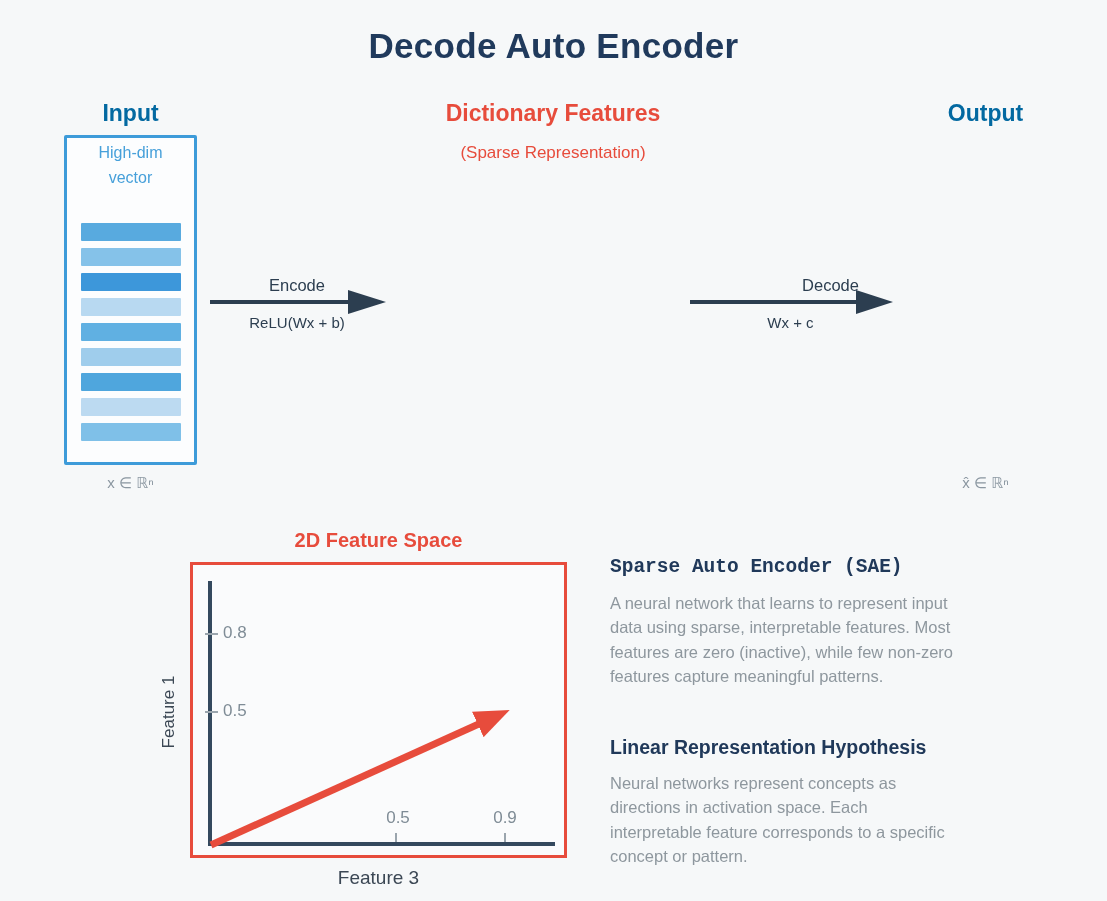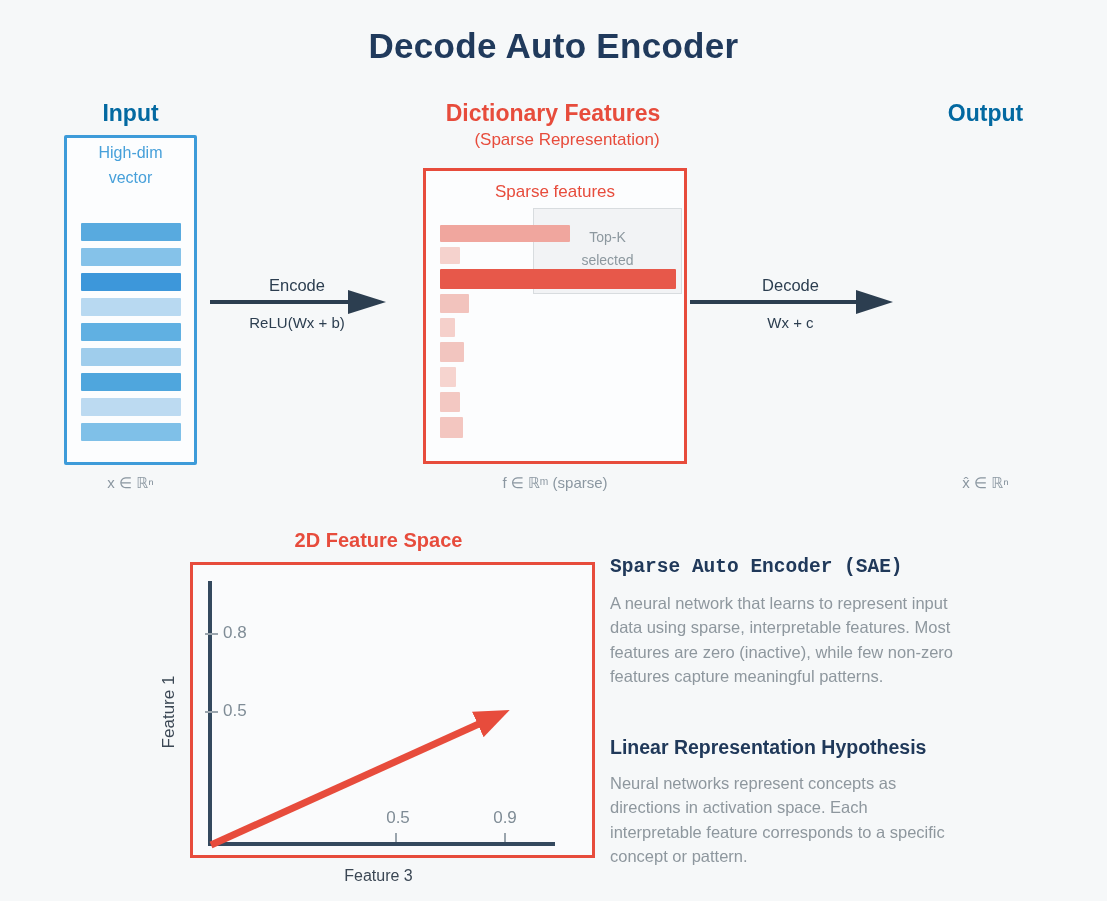--- a/index.html
+++ b/index.html
@@ -31,27 +31,27 @@
 
   .math-label { position:absolute; top:474px; color:#8b97a1; font-size:15px; text-align:center; }
 
   .flow-label   { position:absolute; top:276px; text-align:center; color:#2c3e50; font-size:16.5px; }
   .flow-svg     { position:absolute; top:289px; }
   .flow-formula { position:absolute; top:314px; text-align:center; color:#2c3e50; font-size:15px; }
 
   .fs-title { position:absolute; left:190px; top:529px; width:377px; text-align:center;
     font-size:20px; font-weight:bold; color:#e74c3c; }
   .fs-box { position:absolute; left:190px; top:562px; width:371px; height:290px;
-    border:3px solid #e74c3c; background:#fafbfc;padding-left:28px; }
+    border:3px solid #e74c3c; background:#fafbfc; }
   .fs-svg { position:absolute; left:0; top:0; }
   .fs-tick { position:absolute; color:#7f8c96; font-size:17px; }
   .fs-ylabel { position:absolute; left:129px; top:702px; width:80px; height:20px; text-align:center;
     transform:rotate(-90deg); color:#3b4754; font-size:17px; }
   .fs-xlabel { position:absolute; left:190px; top:867px; width:377px; text-align:center;
-    color:#3b4754; font-size:16px; }
+    color:#3b4754; font-size:19px; }
 
   .info { position:absolute; left:610px; width:370px; }
   .info-heading { font-size:19.5px; font-weight:bold; color:#20395a; }
   .info-body { position:absolute; left:610px; width:352px; font-size:16.5px;
     color:#8e979e; line-height:1.47; }
 </style>
 </head>
 <body>
 
 <div class="stage">
@@ -76,44 +76,23 @@
   <div class="math-label" style="left:64px;width:133px;">x ∈ ℝⁿ</div>
 
   <div class="flow-label" style="left:208px;width:178px;">Encode</div>
   <svg class="flow-svg" style="left:208px;" width="180" height="26" viewBox="0 0 180 26">
     <line x1="2" y1="13" x2="142" y2="13" stroke="#2c3e50" stroke-width="4"></line>
     <polygon points="140,1 178,13 140,25" fill="#2c3e50"></polygon>
   </svg>
   <div class="flow-formula" style="left:198px;width:198px;">ReLU(Wx + b)</div>
 
   <div class="sec-header red-text" style="left:390px;width:326px;">Dictionary Features</div>
-  <div class="sec-sub" style="left:404px;width:326px;">(Sparse Representation)</div>
-  <div class="dict-box">
-    <div class="dict-title">Sparse features</div>
-    <div class="topk-box">
-      <div class="topk-text">
-        <div>Top-K</div>
-        <div>selected</div>
-      </div>
-    </div>
-    <div class="dict-bars">
-        <div class="dbar" style="width: 130px; height: 17px; background: rgb(240, 166, 158);"></div>
-        <div class="dbar" style="width: 20px; height: 17px; background: rgb(245, 210, 205);"></div>
-        <div class="dbar" style="width: 236px; height: 20px; background: rgb(231, 88, 74);"></div>
-        <div class="dbar" style="width: 29px; height: 19px; background: rgb(242, 195, 189);"></div>
-        <div class="dbar" style="width: 15px; height: 19px; background: rgb(245, 208, 203);"></div>
-        <div class="dbar" style="width: 24px; height: 20px; background: rgb(242, 197, 191);"></div>
-        <div class="dbar" style="width: 16px; height: 20px; background: rgb(246, 212, 207);"></div>
-        <div class="dbar" style="width: 20px; height: 20px; background: rgb(243, 200, 194);"></div>
-        <div class="dbar" style="width: 23px; height: 21px; background: rgb(243, 198, 192);"></div>
-      </div>
-  </div>
-  <div class="math-label" style="left:423px;width:264px;">f ∈ ℝᵐ (sparse)</div>
+  <div class="sec-sub" style="left:390px;width:326px;margin-top:13px;">(Sparse Representation)</div>
 
-  <div class="flow-label" style="left:688px;width:205px;">Decode</div>
+  <div class="flow-label" style="left:728px;width:205px;">Decode</div>
   <svg class="flow-svg" style="left:688px;" width="207" height="26" viewBox="0 0 207 26">
     <line x1="2" y1="13" x2="170" y2="13" stroke="#2c3e50" stroke-width="4"></line>
     <polygon points="168,1 205,13 168,25" fill="#2c3e50"></polygon>
   </svg>
   <div class="flow-formula" style="left:688px;width:205px;">Wx + c</div>
 
   <div class="sec-header blue-text" style="left:919px;width:133px;">Output</div>
   <div class="math-label" style="left:919px;width:133px;">x̂ ∈ ℝⁿ</div>
 
   <div class="fs-title">2D Feature Space</div>

